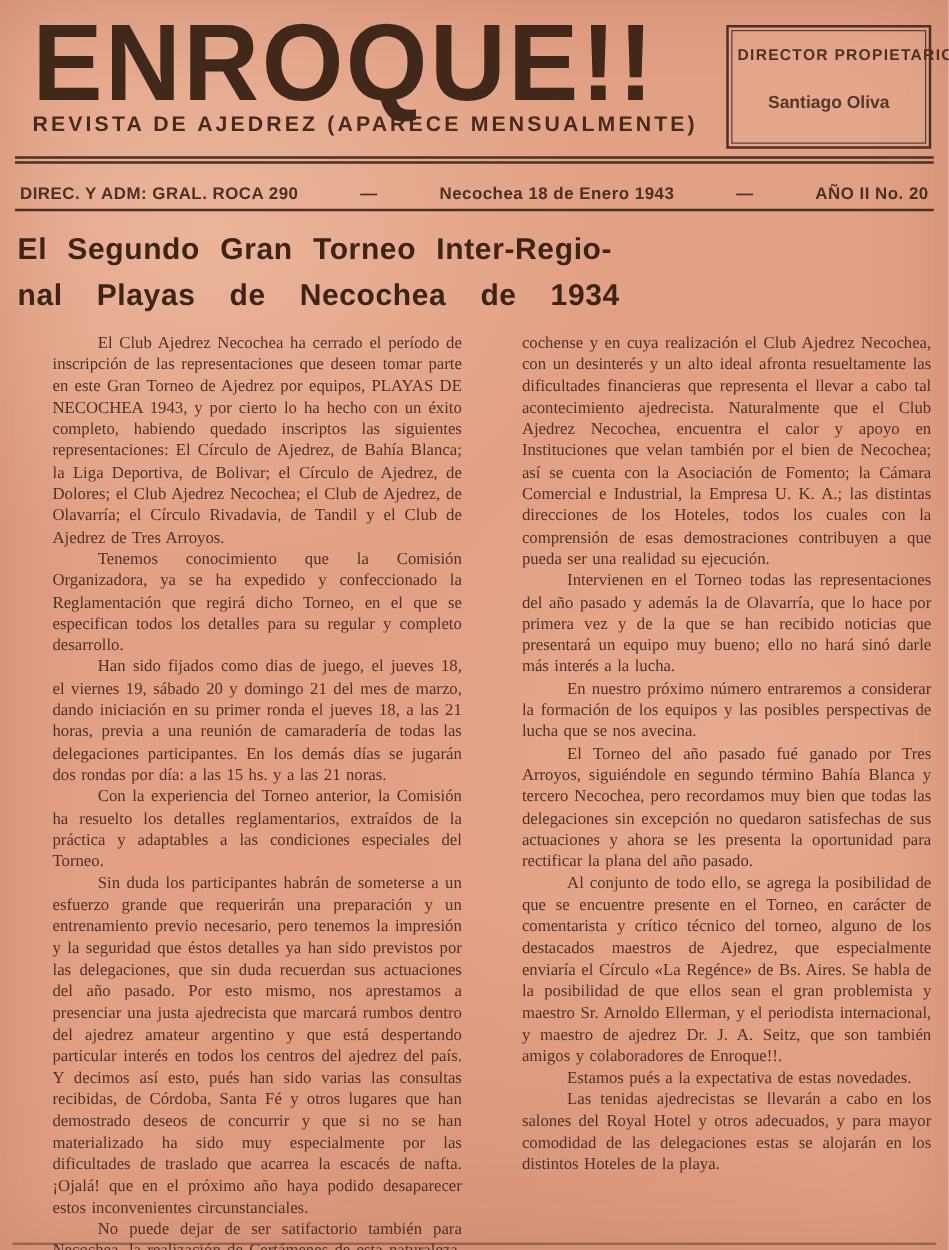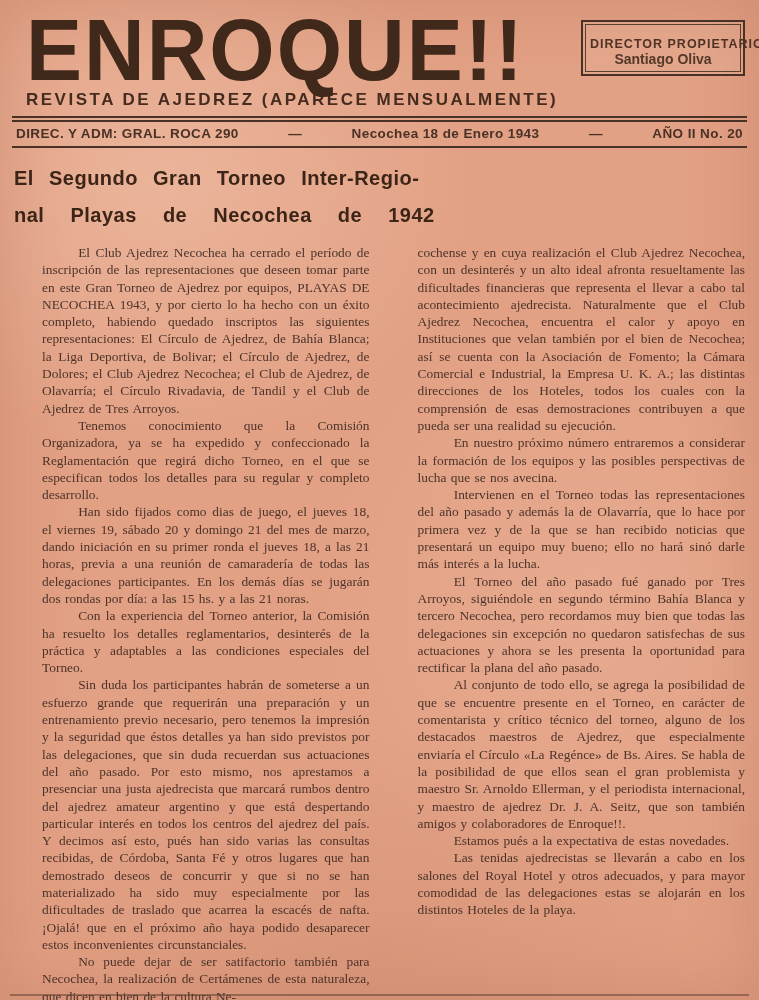--- a/index.html
+++ b/index.html
@@ -48,51 +48,51 @@
   .director-box {
     margin-top: 8px; margin-right: 2px;
     border: 2px solid #4a3126;
     padding: 2px;
     width: 164px;
     background: rgba(255,235,215,0.10);
   }
   .director-inner {
     border: 1px solid #5a3f30;
     text-align: center;
-    padding: 12px 4px 4px 4px;
+    padding: 12px 4px 25px 4px;
   }
   .director-title {
     font-family: "Liberation Sans", sans-serif;
     font-weight: bold; font-size: 12.5px; letter-spacing: 1px;
     color: #4e3225; white-space: nowrap;
   }
   .director-name {
-    margin-top: 0;
+    margin-top: 22px;
     font-family: "Liberation Sans", sans-serif;
     font-weight: bold; font-size: 14px; color: #54382a;
   }
 
   
   .rule-double { margin-top: 6px; height: 6px; border-top: 2px solid #4a3126; border-bottom: 2px solid #4a3126; }
   .info-bar {
     display: flex; justify-content: space-between; align-items: center;
     padding: 4px 4px 5px 4px;
     font-family: "Liberation Sans", sans-serif;
     font-weight: bold; font-size: 13.5px; letter-spacing: 0.4px;
-    color: #4a3126; white-space: nowrap;
+    color: #4a3126; white-space: nowrap; margin-top: 12px;
   }
   .info-dash { padding: 0 6px; }
   .rule-single { border-top: 2px solid #4a3126; }
 
   
   .headline {
     margin: 12px 0 4px 2px;
     font-family: "Liberation Sans", sans-serif;
     font-weight: bold;
-    font-size: 20px;
+    font-size: 24px;
     line-height: 37px;
     letter-spacing: 0.5px;
     color: #3c2517;
   }
   .headline .l1 { word-spacing: 9px; display: block; }
   .headline .l2 { word-spacing: 20px; display: block; }
 
   
   .columns { display: flex; gap: 20px; margin-top: 10px; padding: 0 2px; }
   .col {
@@ -136,36 +136,36 @@
     <span class="info-dash">—</span>
     <span>Necochea 18 de Enero 1943</span>
     <span class="info-dash">—</span>
     <span>AÑO II No. 20</span>
   </div>
 
   <div class="rule-single"></div>
 
   <h2 class="headline">
     <span class="l1">El Segundo Gran Torneo Inter-Regio-</span>
-    <span class="l2">nal Playas de Necochea de 1942</span>
+    <span class="l2">nal Playas de Necochea de 1934</span>
   </h2>
 
   <div class="columns">
     <div class="col">
       <p>El Club Ajedrez Necochea ha cerrado el período de inscripción de las representaciones que deseen tomar parte en este Gran Torneo de Ajedrez por equipos, PLAYAS DE NECOCHEA 1943, y por cierto lo ha hecho con un éxito completo, habiendo quedado inscriptos las siguientes representaciones: El Círculo de Ajedrez, de Bahía Blanca; la Liga Deportiva, de Bolivar; el Círculo de Ajedrez, de Dolores; el Club Ajedrez Necochea; el Club de Ajedrez, de Olavarría; el Círculo Rivadavia, de Tandil y el Club de Ajedrez de Tres Arroyos.</p>
       <p>Tenemos conocimiento que la Comisión Organizadora, ya se ha expedido y confeccionado la Reglamentación que regirá dicho Torneo, en el que se especifican todos los detalles para su regular y completo desarrollo.</p>
       <p>Han sido fijados como dias de juego, el jueves 18, el viernes 19, sábado 20 y domingo 21 del mes de marzo, dando iniciación en su primer ronda el jueves 18, a las 21 horas, previa a una reunión de camaradería de todas las delegaciones participantes. En los demás días se jugarán dos rondas por día: a las 15 hs. y a las 21 noras.</p>
-      <p>Con la experiencia del Torneo anterior, la Comisión ha resuelto los detalles reglamentarios, desinterés de la práctica y adaptables a las condiciones especiales del Torneo.</p>
+      <p>Con la experiencia del Torneo anterior, la Comisión ha resuelto los detalles reglamentarios, extraídos de la práctica y adaptables a las condiciones especiales del Torneo.</p>
       <p>Sin duda los participantes habrán de someterse a un esfuerzo grande que requerirán una preparación y un entrenamiento previo necesario, pero tenemos la impresión y la seguridad que éstos detalles ya han sido previstos por las delegaciones, que sin duda recuerdan sus actuaciones del año pasado. Por esto mismo, nos aprestamos a presenciar una justa ajedrecista que marcará rumbos dentro del ajedrez amateur argentino y que está despertando particular interés en todos los centros del ajedrez del país. Y decimos así esto, pués han sido varias las consultas recibidas, de Córdoba, Santa Fé y otros lugares que han demostrado deseos de concurrir y que si no se han materializado ha sido muy especialmente por las dificultades de traslado que acarrea la escacés de nafta. ¡Ojalá! que en el próximo año haya podido desaparecer estos inconvenientes circunstanciales.</p>
       <p>No puede dejar de ser satifactorio también para Necochea, la realización de Certámenes de esta naturaleza, que dicen en bien de la cultura Ne-</p>
     </div>
     <div class="col">
       <p style="text-indent:0">cochense y en cuya realización el Club Ajedrez Necochea, con un desinterés y un alto ideal afronta resueltamente las dificultades financieras que representa el llevar a cabo tal acontecimiento ajedrecista. Naturalmente que el Club Ajedrez Necochea, encuentra el calor y apoyo en Instituciones que velan también por el bien de Necochea; así se cuenta con la Asociación de Fomento; la Cámara Comercial e Industrial, la Empresa U. K. A.; las distintas direcciones de los Hoteles, todos los cuales con la comprensión de esas demostraciones contribuyen a que pueda ser una realidad su ejecución.</p>
+      <p>Intervienen en el Torneo todas las representaciones del año pasado y además la de Olavarría, que lo hace por primera vez y de la que se han recibido noticias que presentará un equipo muy bueno; ello no hará sinó darle más interés a la lucha.</p>
       <p>En nuestro próximo número entraremos a considerar la formación de los equipos y las posibles perspectivas de lucha que se nos avecina.</p>
-      <p>Intervienen en el Torneo todas las representaciones del año pasado y además la de Olavarría, que lo hace por primera vez y de la que se han recibido noticias que presentará un equipo muy bueno; ello no hará sinó darle más interés a la lucha.</p>
       <p>El Torneo del año pasado fué ganado por Tres Arroyos, siguiéndole en segundo término Bahía Blanca y tercero Necochea, pero recordamos muy bien que todas las delegaciones sin excepción no quedaron satisfechas de sus actuaciones y ahora se les presenta la oportunidad para rectificar la plana del año pasado.</p>
       <p>Al conjunto de todo ello, se agrega la posibilidad de que se encuentre presente en el Torneo, en carácter de comentarista y crítico técnico del torneo, alguno de los destacados maestros de Ajedrez, que especialmente enviaría el Círculo «La Regénce» de Bs. Aires. Se habla de la posibilidad de que ellos sean el gran problemista y maestro Sr. Arnoldo Ellerman, y el periodista internacional, y maestro de ajedrez Dr. J. A. Seitz, que son también amigos y colaboradores de Enroque!!.</p>
       <p>Estamos pués a la expectativa de estas novedades.</p>
       <p>Las tenidas ajedrecistas se llevarán a cabo en los salones del Royal Hotel y otros adecuados, y para mayor comodidad de las delegaciones estas se alojarán en los distintos Hoteles de la playa.</p>
     </div>
   </div>
 
   <div class="bottom-rule"></div>
 
 </div>

